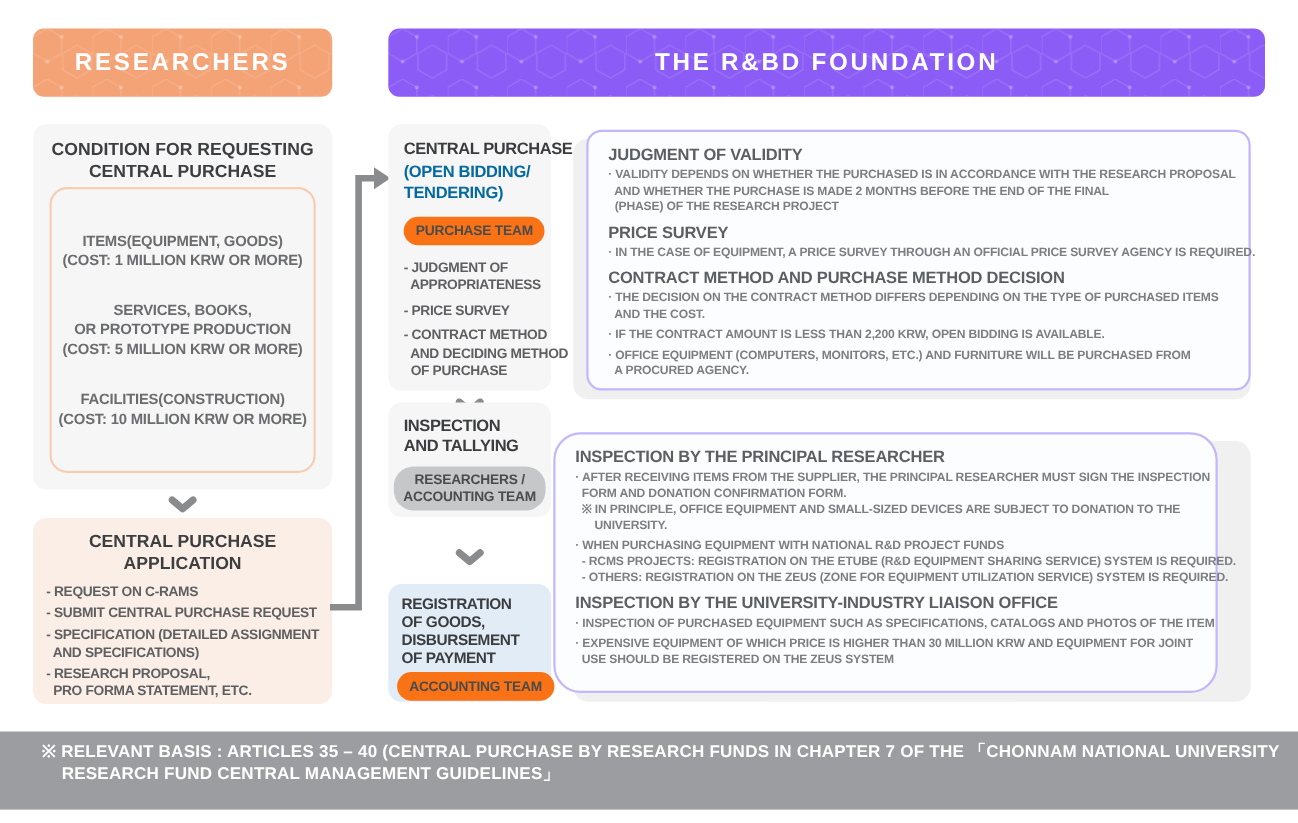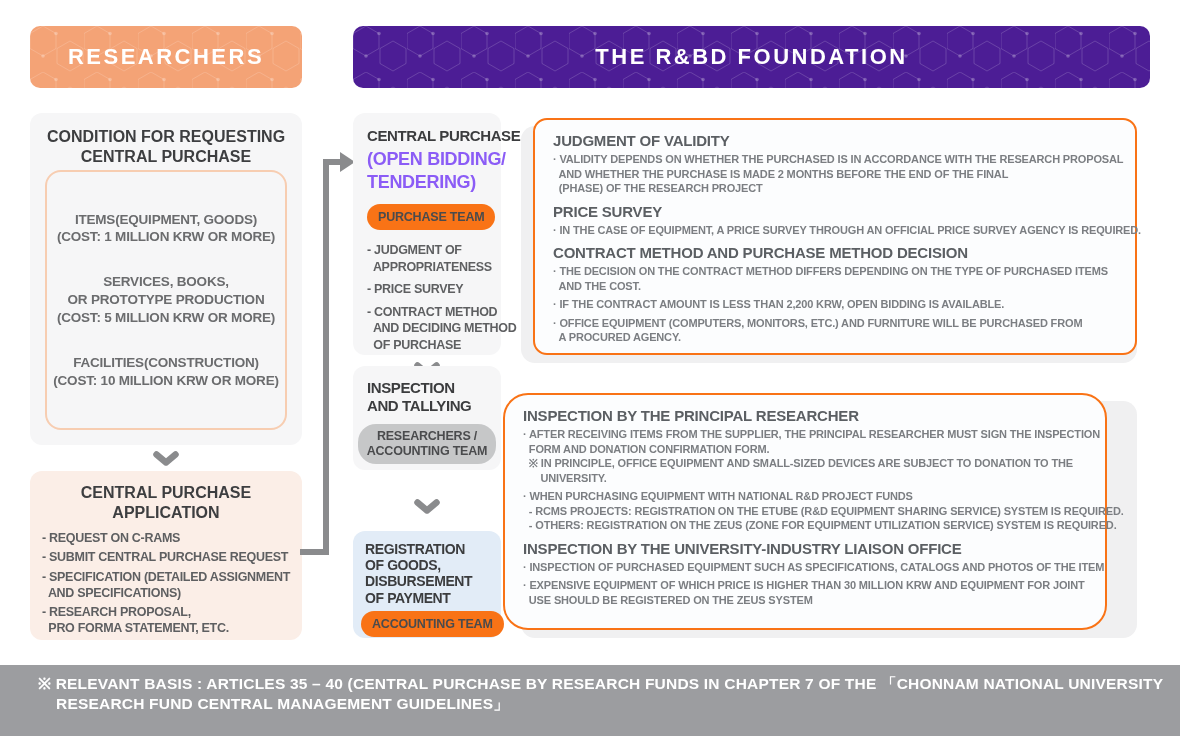--- a/index.html
+++ b/index.html
@@ -2,21 +2,21 @@
 <html><head>
 <meta charset="utf-8">
 <style>
   html,body{margin:0;padding:0;background:#ffffff;}
   .canvas{position:relative;width:1180px;height:748px;background:#ffffff;overflow:hidden;
           font-family:"Liberation Sans",sans-serif;}
 
   
   .hdr{position:absolute;border-radius:10px;display:flex;align-items:center;justify-content:center;overflow:hidden;}
   .hdr-orange{left:30px;top:26px;width:272px;height:62px;background:#F4A376;}
-  .hdr-blue{left:353px;top:26px;width:797px;height:62px;background:#4c1d95;}
+  .hdr-blue{left:353px;top:26px;width:797px;height:62px;background:#8b5cf6;}
   .hdr-text{position:relative;color:#ffffff;font-size:22px;font-weight:bold;letter-spacing:2.5px;z-index:1;}
   .pattern{position:absolute;left:0;top:0;width:100%;height:100%;}
 
   
   .box{position:absolute;border-radius:12px;box-sizing:border-box;}
   .graybg{background:#F6F6F7;}
   .peachbg{background:#FBEEE7;}
   .lbluebg{background:#E2ECF7;}
 
   
@@ -30,40 +30,40 @@
   .application{left:30px;top:471px;width:272px;height:169px;}
   .application .box-title{padding-top:12px;margin-bottom:7px;}
   .bullets{padding:0 8px 0 12px;}
   .bullet{font-size:12.5px;font-weight:bold;color:#5E5F61;white-space:pre;line-height:1.3;margin-bottom:3px;letter-spacing:-0.3px;}
 
   
   .step1{left:353px;top:113px;width:148px;height:242px;}
   .step2{left:353px;top:366px;width:148px;height:104px;}
   .step3{left:353px;top:531px;width:148px;height:107px;}
   .step-title{font-size:15px;font-weight:bold;color:#3B3C3E;white-space:pre;line-height:1.2;letter-spacing:-0.4px;margin:14px 0 0 14px;}
-  .step-sub{font-size:18px;font-weight:bold;color:#8b5cf6;white-space:pre;line-height:1.25;letter-spacing:-0.3px;margin:3px 0 0 14px;}
+  .step-sub{font-size:15px;font-weight:bold;color:#0369a1;white-space:pre;line-height:1.25;letter-spacing:-0.3px;margin:3px 0 0 14px;}
   .badge{display:inline-block;background:#f97316;border-radius:16px;color:#4A4B4D;font-size:12.5px;font-weight:bold;
          padding:6px 11px;letter-spacing:-0.2px;margin:11px 0 0 14px;white-space:pre;}
   .badge-wide{display:block;background:#C6C7C8;border-radius:18px;color:#4A4B4D;font-size:12.5px;font-weight:bold;
               text-align:center;white-space:pre;line-height:1.2;padding:5px 2px;letter-spacing:-0.2px;margin:9px 5px 0 5px;}
   .step-bullets{margin:12px 0 0 14px;}
   .step-bullet{font-size:12.5px;font-weight:bold;color:#5E5F61;white-space:pre;line-height:1.32;margin-bottom:6px;letter-spacing:-0.3px;}
   .step2 .step-title{margin-top:13px;}
   .step3 .step-title{margin:10px 0 0 12px;font-size:14px;line-height:1.16;}
   .step3 .badge{margin:5px 0 0 8px;}
 
   
   .chev{position:absolute;}
   .connector{position:absolute;left:298px;top:150px;}
 
   
   .under{position:absolute;background:#F0F0F1;border-radius:14px;width:616px;height:237px;}
   .underA{left:521px;top:126px;}
   .underB{left:521px;top:401px;}
-  .detail{position:absolute;width:604px;height:237px;border:2px solid #f97316;border-radius:14px;background:#FCFDFE;
+  .detail{position:absolute;width:604px;height:237px;border:2px solid #c4b5fd;border-radius:14px;background:#FCFDFE;
           box-sizing:border-box;padding:12px 18px;}
   .detailA{left:533px;top:118px;}
   .detailB{left:503px;top:393px;border-radius:25px;}
   .sec{margin-bottom:7px;}
   .sec-h{font-size:15px;font-weight:bold;color:#5B5F63;margin-bottom:3px;letter-spacing:-0.2px;}
   .dbullet{font-size:11px;color:#7B7E82;white-space:pre;line-height:1.32;margin-bottom:4px;letter-spacing:-0.15px;font-weight:bold;}
 
   
   .footer{position:absolute;left:0;top:665px;width:1180px;height:71px;background:#9C9DA0;}
   .footer-text{padding:9px 0 0 38px;color:#ffffff;font-size:15.5px;font-weight:bold;white-space:pre;line-height:1.3;letter-spacing:0.2px;}

